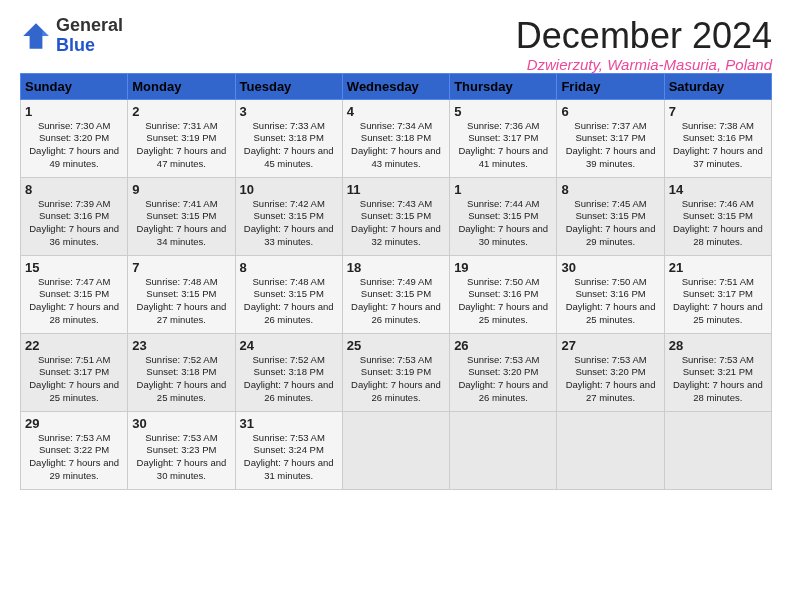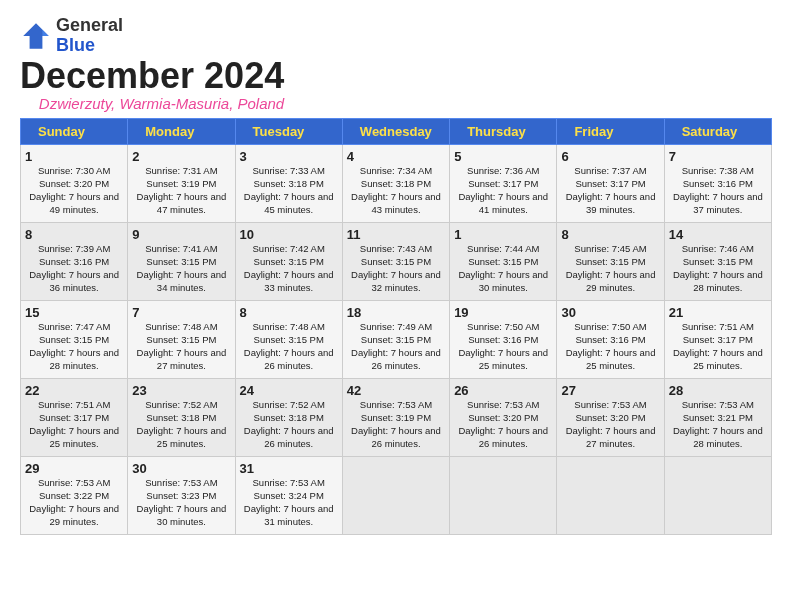--- a/index.html
+++ b/index.html
@@ -11,22 +11,20 @@
       overflow: hidden;
     }
     .page {
       width: 792px;
       padding: 16px 20px 10px 20px;
     }
     .header {
       display: flex;
       align-items: flex-start;
       justify-content: space-between;
-      margin-bottom: 6px;
-      flex-direction: column;
     }
     .logo {
       display: flex;
       align-items: center;
       gap: 4px;
     }
     .logo-text {
       font-size: 18px;
       font-weight: bold;
       line-height: 1.1;
@@ -35,40 +33,40 @@
     .logo-text .blue { color: #2255cc; }
     .logo-icon {
       width: 32px;
       height: 32px;
     }
     .title-block {
       text-align: right;
     }
     .month-title {
       font-size: 36px;
-      font-weight: bold;
+      font-weight: normal;
       color: #222;
       line-height: 1.1;
     }
     .location {
       font-size: 15px;
       color: #ec4899;
       font-style: italic;
     }
     .calendar {
       width: 100%;
       border-collapse: collapse;
       table-layout: fixed;
     }
     .calendar thead th {
       background: #3366cc;
-      color: #fde047;
+      color: #000000;
       font-size: 13px;
       font-weight: bold;
-      padding: 5px 17px;
+      padding: 5px 4px;
       text-align: left;
       border: 1px solid #5588ee;
     }
     .calendar tbody td {
       vertical-align: top;
       padding: 4px 4px 3px 4px;
       font-size: 10px;
       color: #222;
       border: 1px solid #ccc;
       height: 78px;
@@ -227,21 +225,21 @@
           </td>
           <td>
             <span class="day-num">23</span>
             <div class="day-info">Sunrise: 7:52 AM<br>Sunset: 3:18 PM<br>Daylight: 7 hours and 25 minutes.</div>
           </td>
           <td>
             <span class="day-num">24</span>
             <div class="day-info">Sunrise: 7:52 AM<br>Sunset: 3:18 PM<br>Daylight: 7 hours and 26 minutes.</div>
           </td>
           <td>
-            <span class="day-num">42</span>
+            <span class="day-num">25</span>
             <div class="day-info">Sunrise: 7:53 AM<br>Sunset: 3:19 PM<br>Daylight: 7 hours and 26 minutes.</div>
           </td>
           <td>
             <span class="day-num">26</span>
             <div class="day-info">Sunrise: 7:53 AM<br>Sunset: 3:20 PM<br>Daylight: 7 hours and 26 minutes.</div>
           </td>
           <td>
             <span class="day-num">27</span>
             <div class="day-info">Sunrise: 7:53 AM<br>Sunset: 3:20 PM<br>Daylight: 7 hours and 27 minutes.</div>
           </td>

